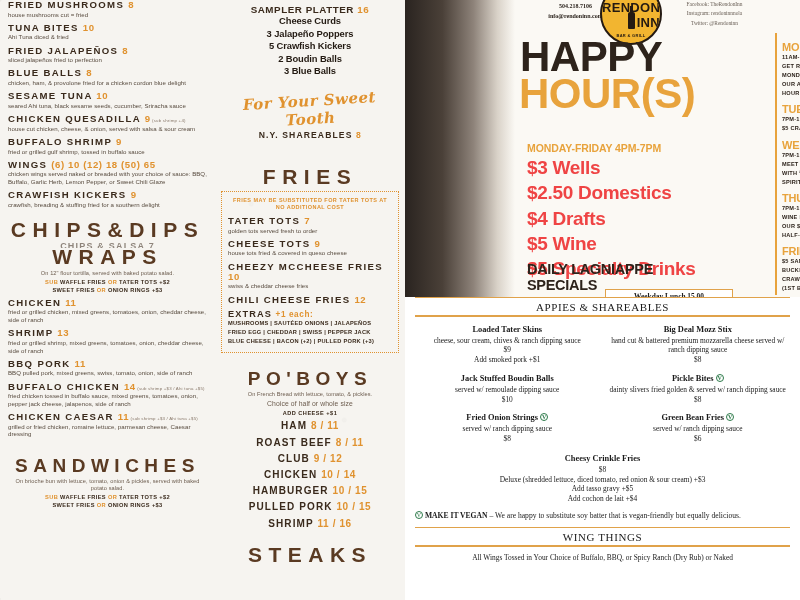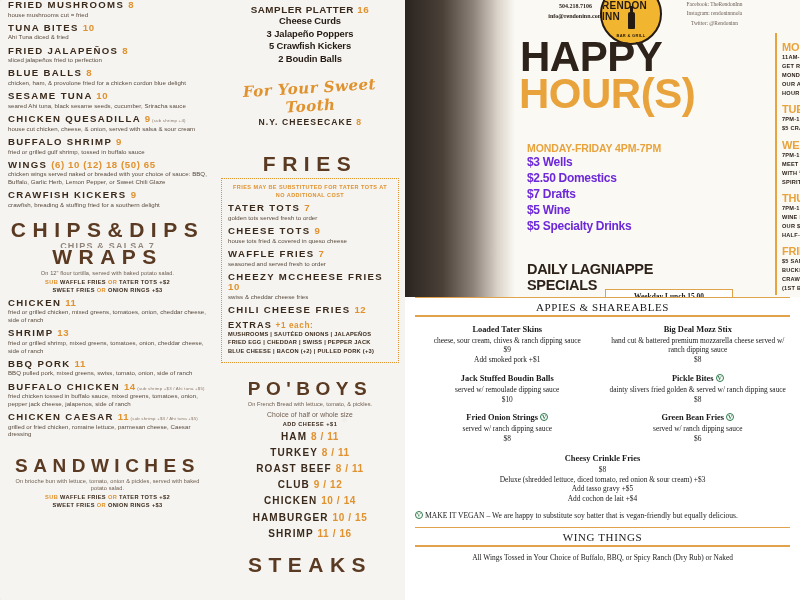--- a/index.html
+++ b/index.html
@@ -128,21 +128,21 @@
     font-size: 5.4px; color: #6b6158; line-height: 1.75;
   }
   .logo {
     position: absolute; left: 195px; top: -17px;
     width: 62px; height: 62px; border-radius: 50%;
     background: #f2b530; border: 2.5px solid #241a12;
     overflow: hidden;
   }
   .logo-txt {
     position: absolute; top: 15px; left: 0; width: 100%;
-    text-align: left; font-size: 10px; font-weight: 700;
+    text-align: right; font-size: 13px; font-weight: 700;
     color: #241a12; letter-spacing: .3px;
   }
   .logo-bottle {
     position: absolute; left: 50%; top: 27px; width: 7px; height: 17px;
     margin-left: -3.5px; background: #241a12;
     border-radius: 2px 2px 1px 1px;
   }
   .logo-bottle::before {
     content:""; position:absolute; left:2px; top:-6px;
     width:3px; height:7px; background:#241a12;
@@ -165,21 +165,21 @@
   }
   .hh-when {
     position: absolute; left: 122px; top: 142px;
     font-size: 10.5px; font-weight: 700; color: #e8a33c;
     letter-spacing: -.1px;
   }
   .hh-prices {
     position: absolute; left: 122px; top: 155px; width: 240px;
   }
   .hh-price-row {
-    font-size: 12px; font-weight: 700; color: #6d28d9;
+    font-size: 19px; font-weight: 700; color: #ef4444;
     line-height: 1.33; letter-spacing: -.3px;
   }
   .hh-lag {
     position: absolute; left: 122px; top: 261px; width: 250px;
     font-size: 14.5px; font-weight: 700; color: #2d231b;
     line-height: 1.12; letter-spacing: -.3px;
   }
   .hh-arrow {
     position: absolute; left: 300px; top: 281px;
     font-size: 15px; color: #2d231b; line-height: 1;
@@ -235,21 +235,21 @@
   .vgn {
     display: inline-block; width: 8px; height: 8px;
     border: .8px solid #2d7a4a; border-radius: 50%;
     color: #2d7a4a; font-size: 6px; line-height: 7px;
     text-align: center; vertical-align: 1px;
   }
   .ap-full { text-align: center; margin-top: 1px; }
   .vegan-note {
     font-size: 7.6px; margin: 7px 0 6px; line-height: 1.3;
   }
-  .vegan-note b { font-weight: 400; }
+  .vegan-note b { font-weight: 700; }
   .wing-note {
     text-align: center; font-size: 7.4px; margin-top: 6px;
   }
 </style>
 </head>
 <body>
 
 <div id="root">
 
   <div class="menu-page">
@@ -356,48 +356,45 @@
       <div style="height:4px"></div>
       <div class="sampler-head">
         <span>SAMPLER PLATTER</span>
         <span class="price">16</span>
       </div>
       <div id="sampler">
           <div class="sampler-line">Cheese Curds</div>
           <div class="sampler-line">3 Jalapeño Poppers</div>
           <div class="sampler-line">5 Crawfish Kickers</div>
           <div class="sampler-line">2 Boudin Balls</div>
+          <div class="sampler-line">3 Blue Balls</div>
         </div>
 
       <div style="height:14px"></div>
       <div class="script">For Your Sweet Tooth</div>
       <div class="cheesecake">
-        <span>N.Y. CHEESECAKE</span>
+        <span>N.Y. SHAREABLES</span>
         <span class="price">8</span>
       </div>
 
       <div style="height:26px"></div>
       <div class="bigtitle">FRIES</div>
 
       <div class="dotbox">
         <div class="dotbox-head">FRIES MAY BE SUBSTITUTED FOR TATER TOTS AT NO ADDITIONAL COST</div>
         <div id="fries">
             <div class="itm">
               <div class="itm-name">TATER TOTS <span class="price">7</span></div>
               <div class="itm-desc">golden tots served fresh to order</div>
             </div>
             <div class="itm">
               <div class="itm-name">CHEESE TOTS <span class="price">9</span></div>
               <div class="itm-desc">house tots fried &amp; covered in queso cheese</div>
             </div>
             <div class="itm">
-              <div class="itm-name">WAFFLE FRIES <span class="price">7</span></div>
-              <div class="itm-desc">seasoned and served fresh to order</div>
-            </div>
-            <div class="itm">
               <div class="itm-name">CHEEZY McCHEESE FRIES <span class="price">10</span></div>
               <div class="itm-desc">swiss &amp; cheddar cheese fries</div>
             </div>
             <div class="itm">
               <div class="itm-name">CHILI CHEESE FRIES <span class="price">12</span></div>
             </div>
           </div>
         <div class="extras-title">
           <span>EXTRAS</span>
           <span class="price" style="font-size:8.2px">+1 each:</span>
@@ -409,25 +406,25 @@
           </div>
       </div>
 
       <div style="height:16px"></div>
       <div class="bigtitle bigtitle-sm">PO'BOYS</div>
       <div class="sec-note">On French Bread with lettuce, tomato, &amp; pickles.</div>
       <div class="sec-note" style="font-size:6.8px;margin-top:1px">Choice of half or whole size</div>
       <div class="addcheese">ADD CHEESE +$1</div>
       <div id="poboys">
           <div class="pb-row">HAM <span class="price">8 / 11</span></div>
-          <div class="pb-row">TURKEY <span class="price">8 / 11</span></div>
           <div class="pb-row">ROAST BEEF <span class="price">8 / 11</span></div>
           <div class="pb-row">CLUB <span class="price">9 / 12</span></div>
           <div class="pb-row">CHICKEN <span class="price">10 / 14</span></div>
           <div class="pb-row">HAMBURGER <span class="price">10 / 15</span></div>
+          <div class="pb-row">PULLED PORK <span class="price">10 / 15</span></div>
           <div class="pb-row">SHRIMP <span class="price">11 / 16</span></div>
         </div>
 
       <div style="height:12px"></div>
       <div class="bigtitle">STEAKS</div>
 
     </div>
   </div>
 
   <div class="hh">
@@ -450,21 +447,21 @@
       <div class="logo-sub">BAR &amp; GRILL</div>
     </div>
 
     <div class="hh-title1">HAPPY</div>
     <div class="hh-title2">HOUR(S)</div>
 
     <div class="hh-when">MONDAY-FRIDAY 4PM-7PM</div>
     <div class="hh-prices" id="hhprices">
         <div class="hh-price-row">$3 Wells</div>
         <div class="hh-price-row">$2.50 Domestics</div>
-        <div class="hh-price-row">$7 Drafts</div>
+        <div class="hh-price-row">$4 Drafts</div>
         <div class="hh-price-row">$5 Wine</div>
         <div class="hh-price-row">$5 Specialty Drinks</div>
       </div>
 
     <div class="hh-lag">
       <div>DAILY LAGNIAPPE</div>
       <div>SPECIALS</div>
     </div>
     <div class="hh-arrow">→</div>
 

